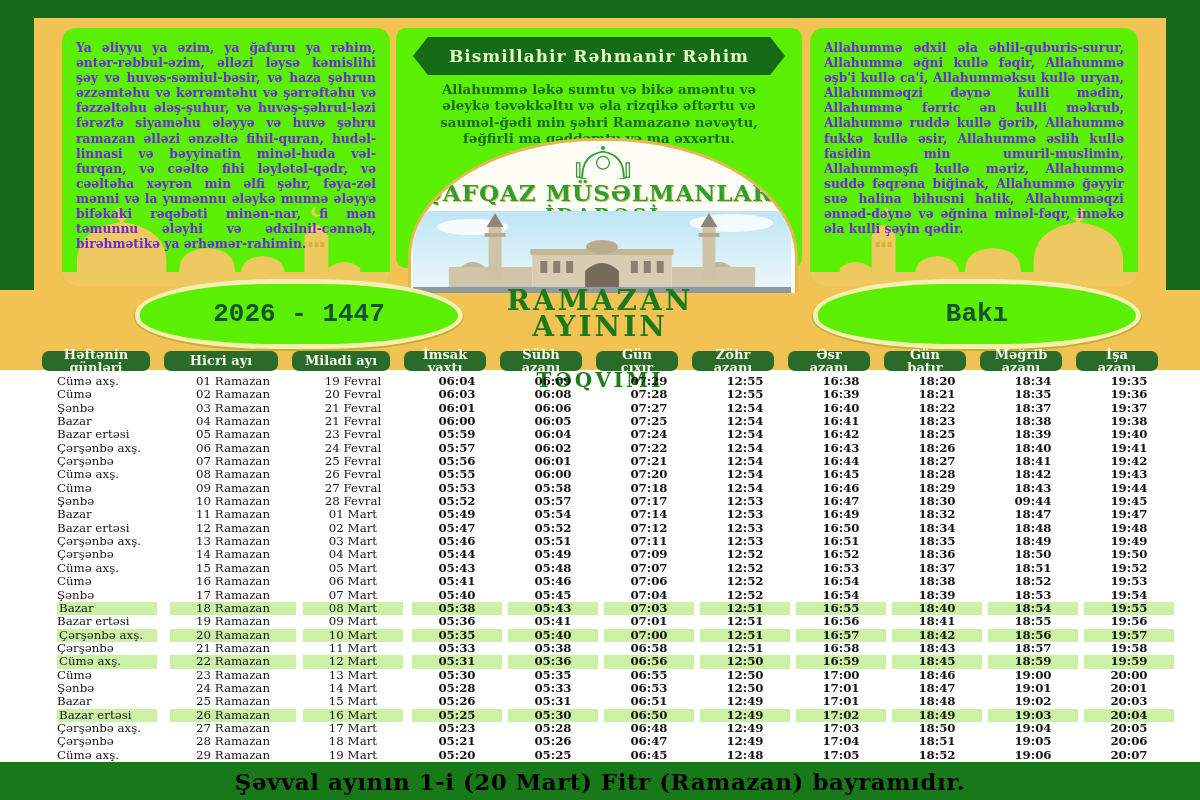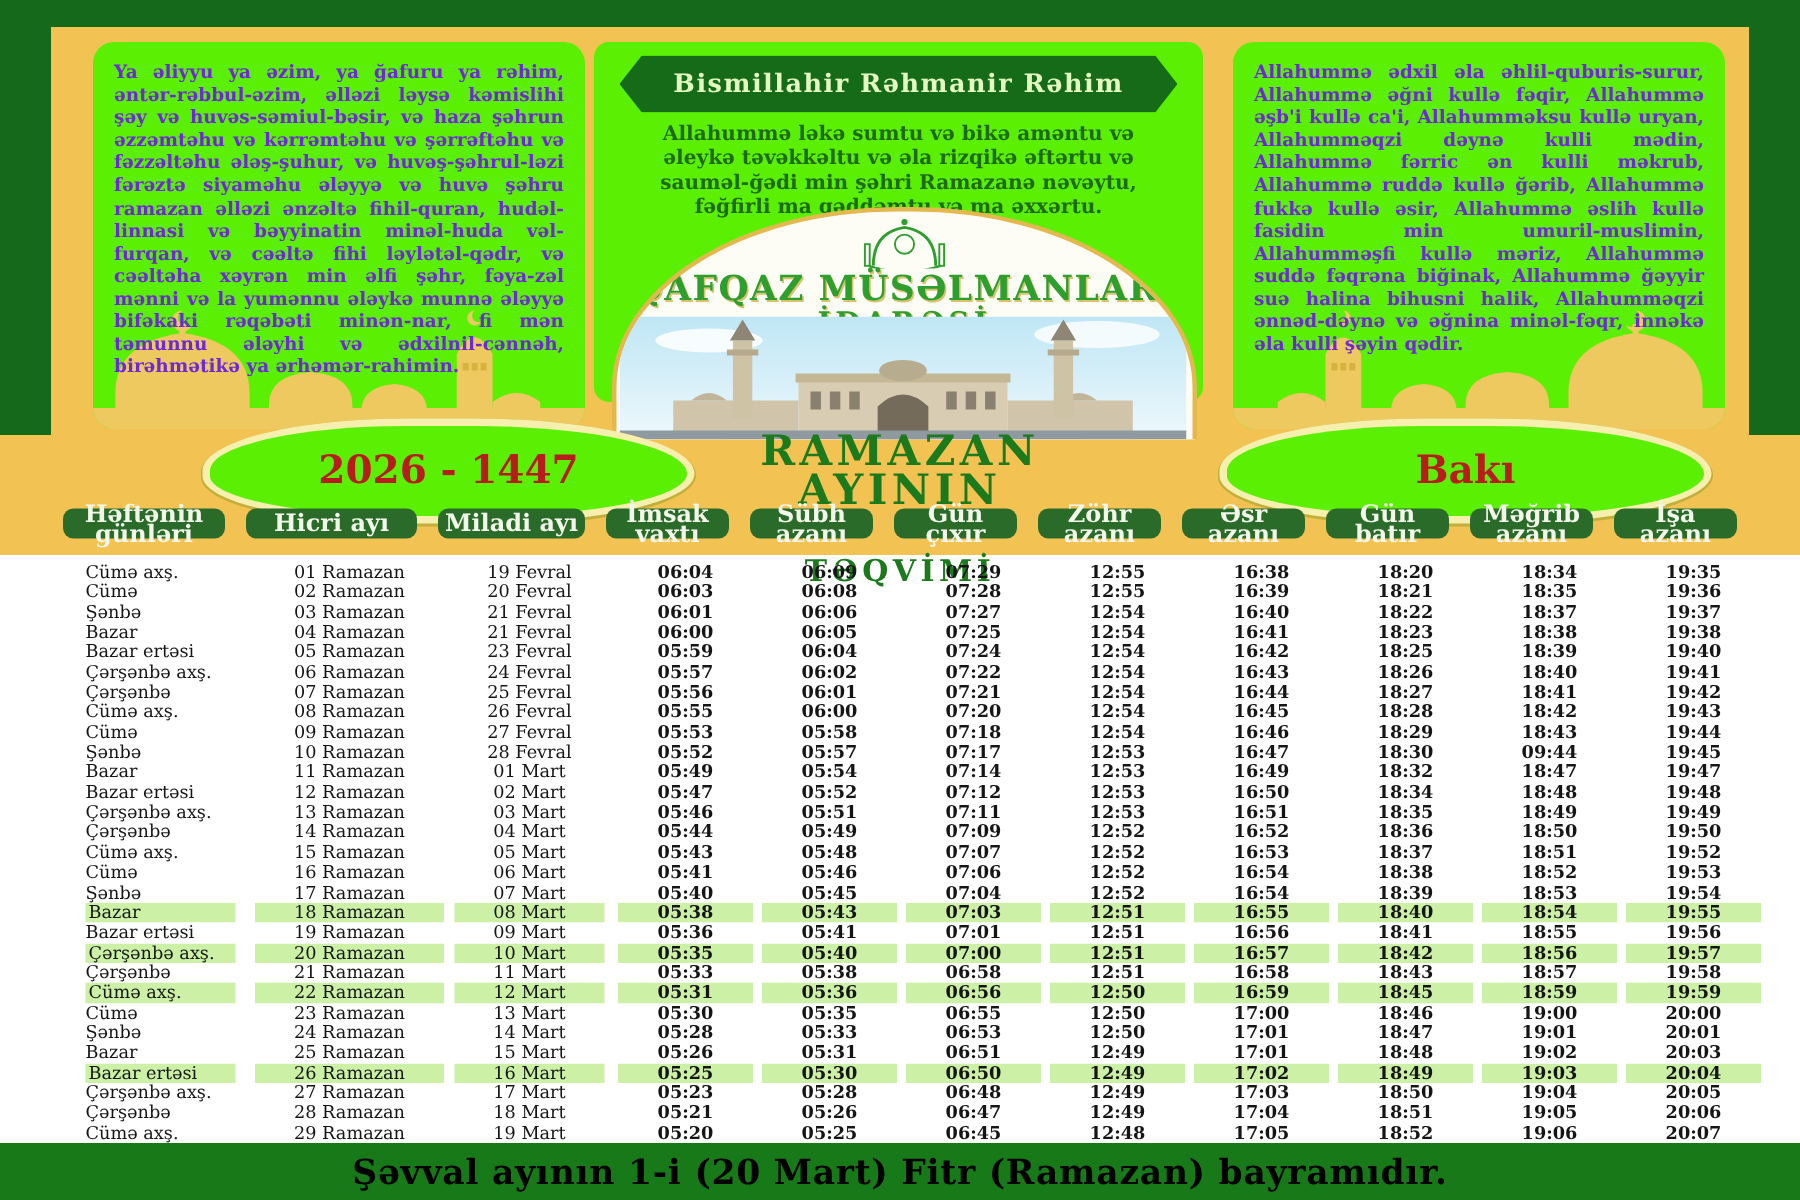--- a/index.html
+++ b/index.html
@@ -8,21 +8,21 @@
     background:#f2c352;font-family:"DejaVu Serif","Liberation Serif",serif;
   }
   
   .frame-top{position:absolute;left:0;top:0;width:1200px;height:18px;background:#15691а;background:#15691a;}
   .frame-left{position:absolute;left:0;top:0;width:34px;height:290px;background:#15691a;}
   .frame-right{position:absolute;right:0;top:0;width:34px;height:290px;background:#15691a;}
 
   
   .panel{position:absolute;top:28px;background:#5bef04;border-radius:14px;box-sizing:border-box;overflow:hidden;}
   .panel-left{left:62px;width:328px;height:258px;padding:12px 14px;}
-  .panel-right{left:810px;width:328px;height:258px;padding:12px 14px;margin-left:12px;}
+  .panel-right{left:810px;width:328px;height:258px;padding:12px 14px;}
   .panel-center{left:396px;width:406px;height:240px;padding:0;border-radius:10px;}
   .prayer{color:#6d28d9;font-weight:bold;font-size:12.3px;line-height:15.1px;text-align:justify;margin:0;position:relative;z-index:2;}
   .silhouette{position:absolute;left:0;bottom:0;width:100%;height:80px;z-index:1;}
   .silhouette.mirror{transform:scaleX(-1);}
 
   
   .bismillah{
     margin:9px auto 6px auto;width:372px;height:38px;background:#156b17;
     clip-path:polygon(0 50%,4% 0,96% 0,100% 50%,96% 100%,4% 100%);
     display:flex;align-items:center;justify-content:center;
@@ -41,36 +41,36 @@
   .org-line2{color:#2e9e2e;font-weight:bold;font-size:19px;letter-spacing:3px;line-height:20px;text-shadow:1px 1px 0 #d9c36a;}
   .emblem{display:block;margin:4px auto 0 auto;}
   .mosque-photo{display:block;position:absolute;left:2px;bottom:0;width:378px;height:82px;}
 
   
   .oval{
     position:absolute;top:284px;height:60px;width:318px;background:#5bef04;
     border-radius:48% 52% 50% 50% / 58% 62% 55% 52%;
     box-shadow:0 0 0 5px #f7efad,0 1px 0 6px rgba(130,150,30,.45);
     display:flex;align-items:center;justify-content:center;
-    color:#b91c1c;font-weight:bold;font-size:26px;z-index:4;
+    color:#14532d;font-weight:bold;font-size:26px;z-index:4;font-family:Liberation Mono, monospace;
   }
   .oval-years{left:140px;}
   .oval-city{left:818px;}
   .main-heading{position:absolute;left:440px;top:288px;width:320px;text-align:center;color:#1c7a1c;font-weight:bold;z-index:4;}
   .main-heading .l1{font-size:28px;letter-spacing:3px;line-height:26px;}
   .main-heading .l2{font-size:20px;letter-spacing:3px;line-height:26px;margin-top:27px;}
 
   
   .white-zone{position:absolute;left:0;top:370px;width:1200px;height:392px;background:#ffffff;}
   .grid{display:grid;grid-template-columns:122px 128px 112px repeat(8,1fr);}
   .thead{position:absolute;left:35px;top:339px;width:1130px;z-index:5;}
   .hpill{
-    margin:0 7px;height:20px;background:#2a6b2a;border-radius:7px;
+    margin:12px 7px;height:20px;background:#2a6b2a;border-radius:7px;
     display:flex;align-items:center;justify-content:center;
-    color:#f2f7ea;font-weight:bold;font-size:16px;line-height:13.5px;
+    color:#f2f7ea;font-weight:bold;font-size:13px;line-height:13.5px;
     text-align:center;white-space:pre-line;
   }
   .tbody{position:absolute;left:47px;top:375px;width:1130px;z-index:5;}
   .trow{height:13.35px;}
   .tcell{font-size:11.8px;line-height:13.3px;color:#151515;text-align:center;overflow:hidden;}
   .tcell.c0{text-align:left;padding-left:10px;}
   .tcell.time{font-weight:bold;}
   .trow.hl .tcell > span{background:#cbf0a6;display:inline-block;padding:0 26px;}
   .trow.hl .tcell.c0 > span{display:block;margin-right:12px;padding:0 0 0 2px;}
 

